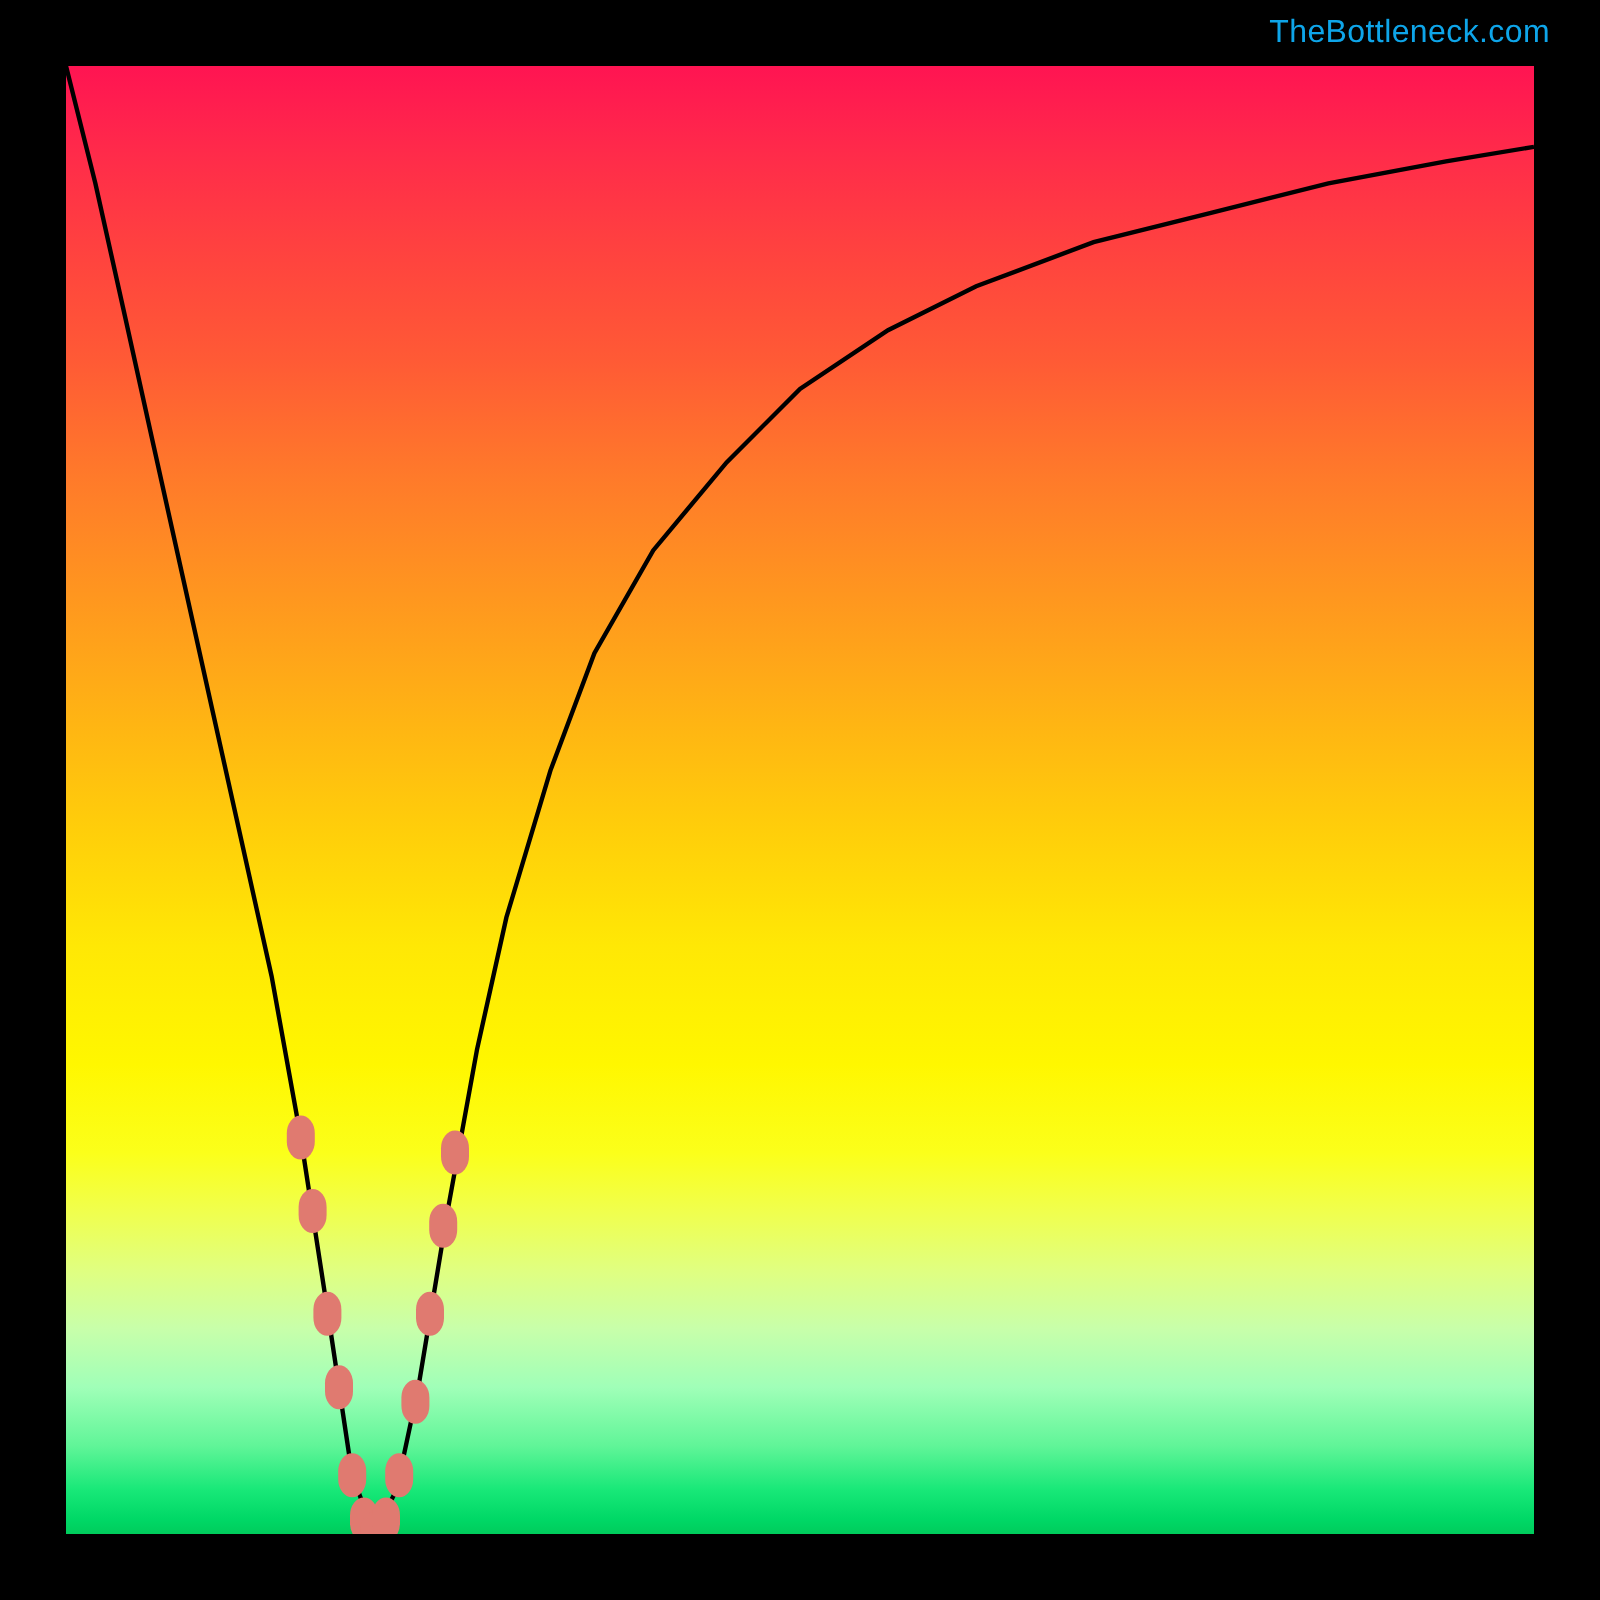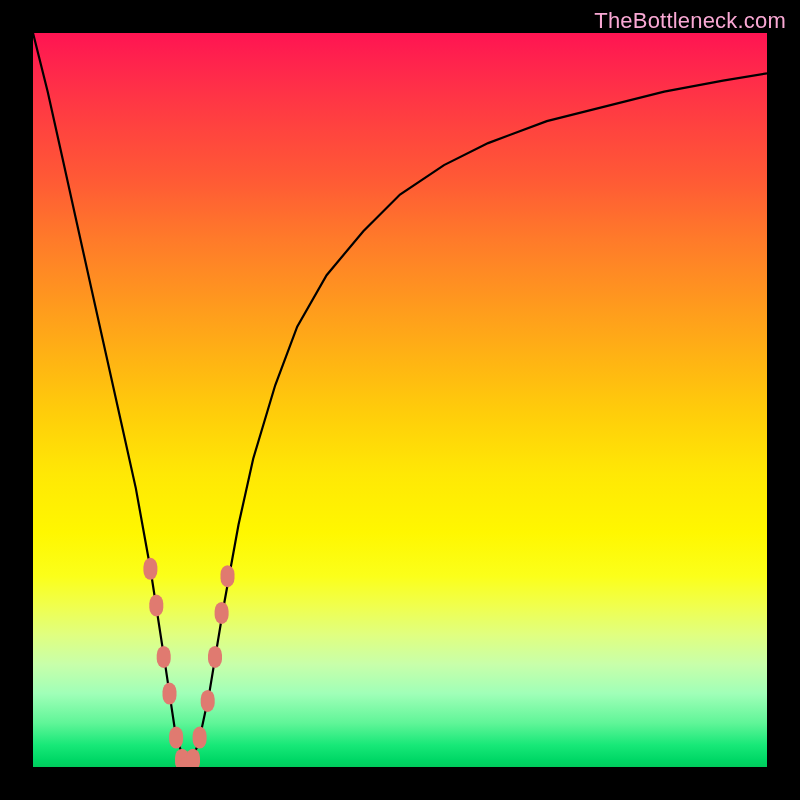--- a/index.html
+++ b/index.html
@@ -46,23 +46,23 @@
       #a0ffb8 90%,
       #60f598 94%,
       #18e878 97%,
       #00d866 99%,
       #00cc5c 100%
     );
   }
   .watermark {
     position: absolute;
     top: 8px;
-    right: 14px;
-    color: #f9a8d4;
-    font-size: 22px;
+    right: 25px;
+    color: #0ea5e9;
+    font-size: 16px;
     font-weight: 500;
     letter-spacing: 0.2px;
     user-select: none;
   }
   svg.curve {
     position: absolute;
     left: 0; top: 0;
     width: 734px; height: 734px;
   }
   .curve-path {

